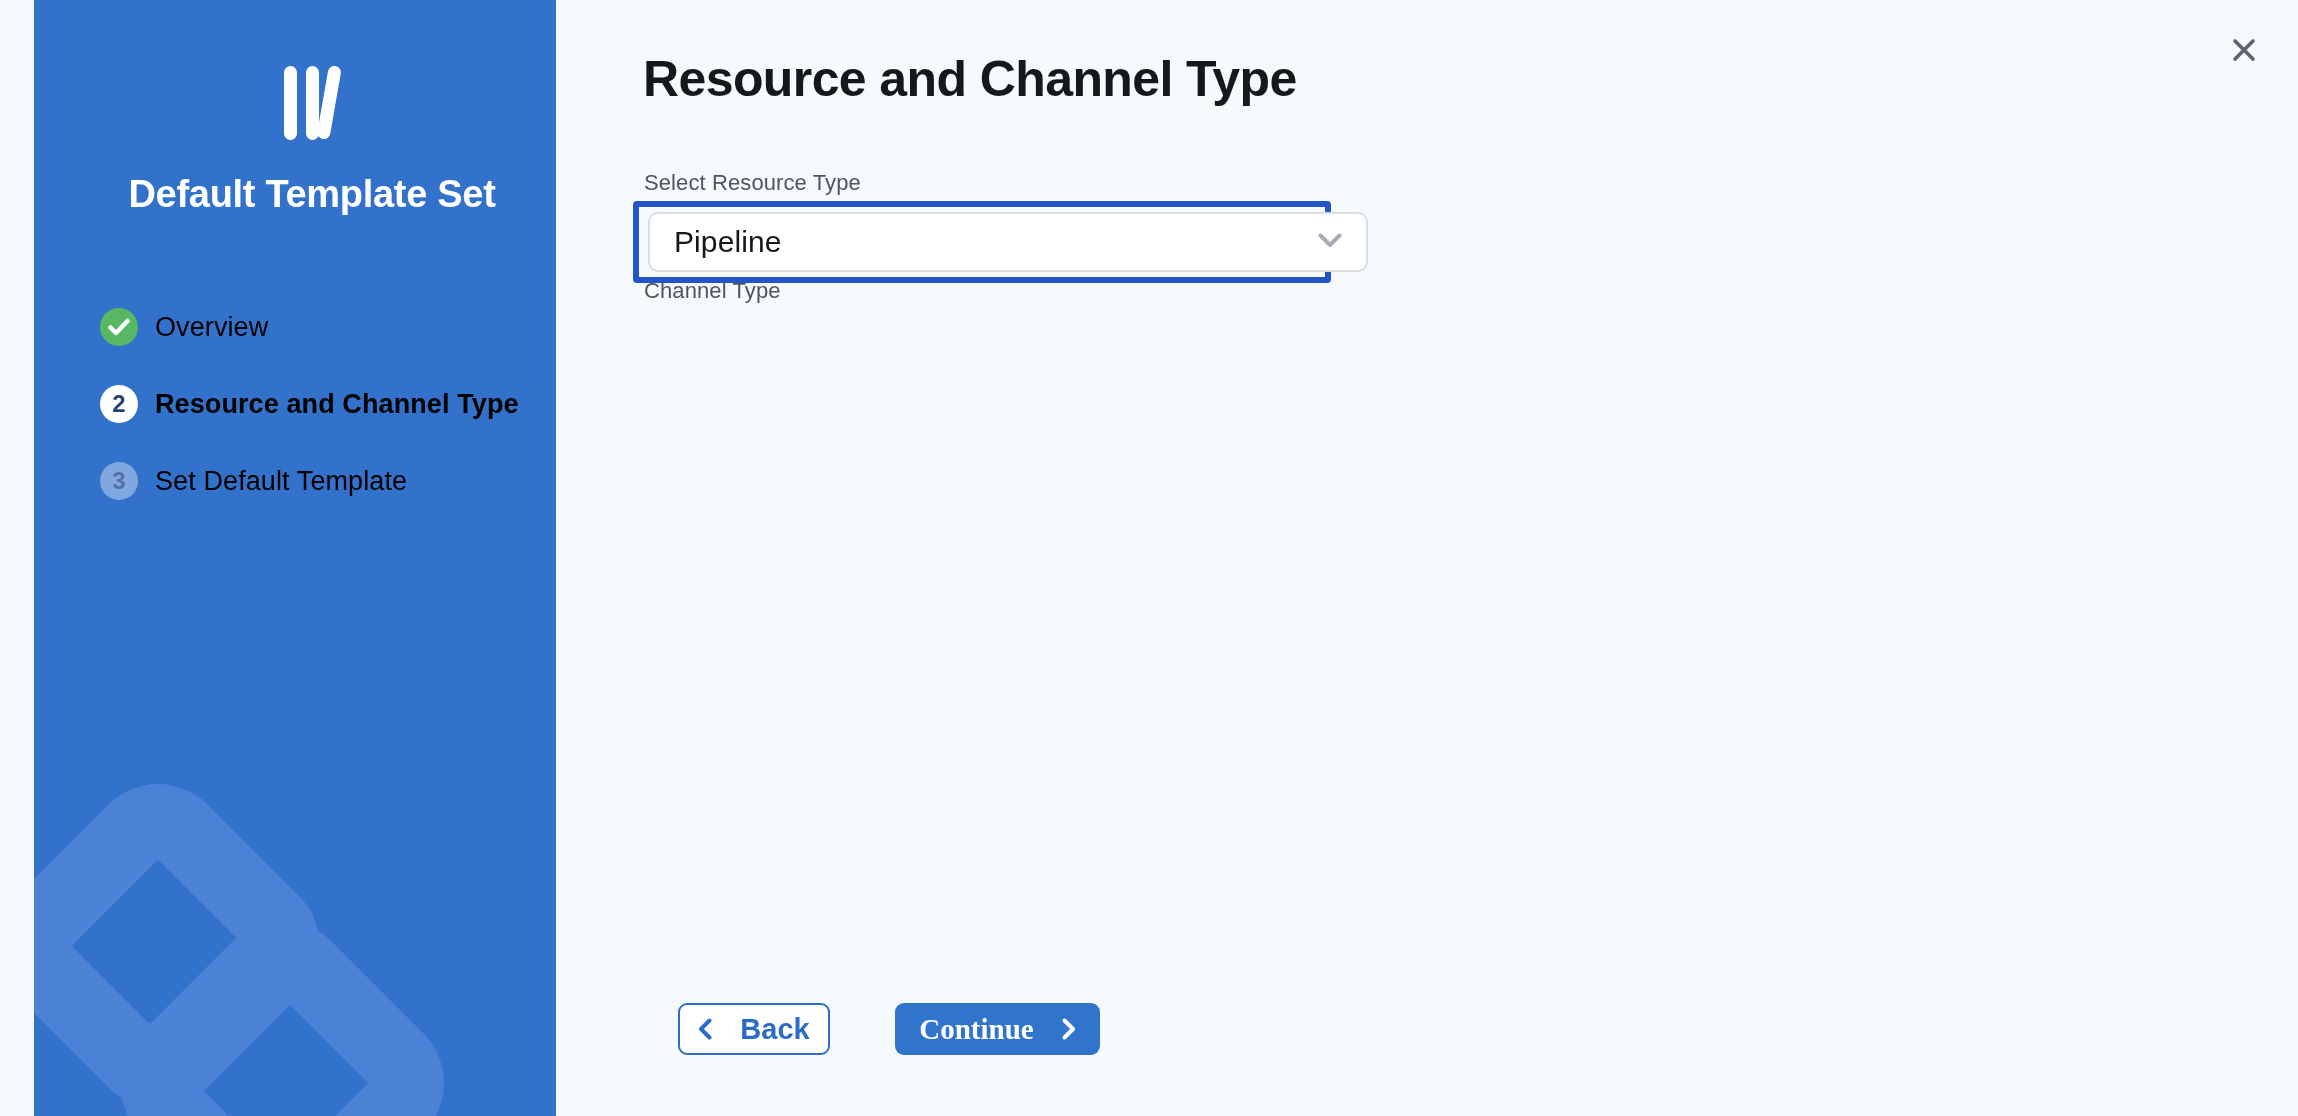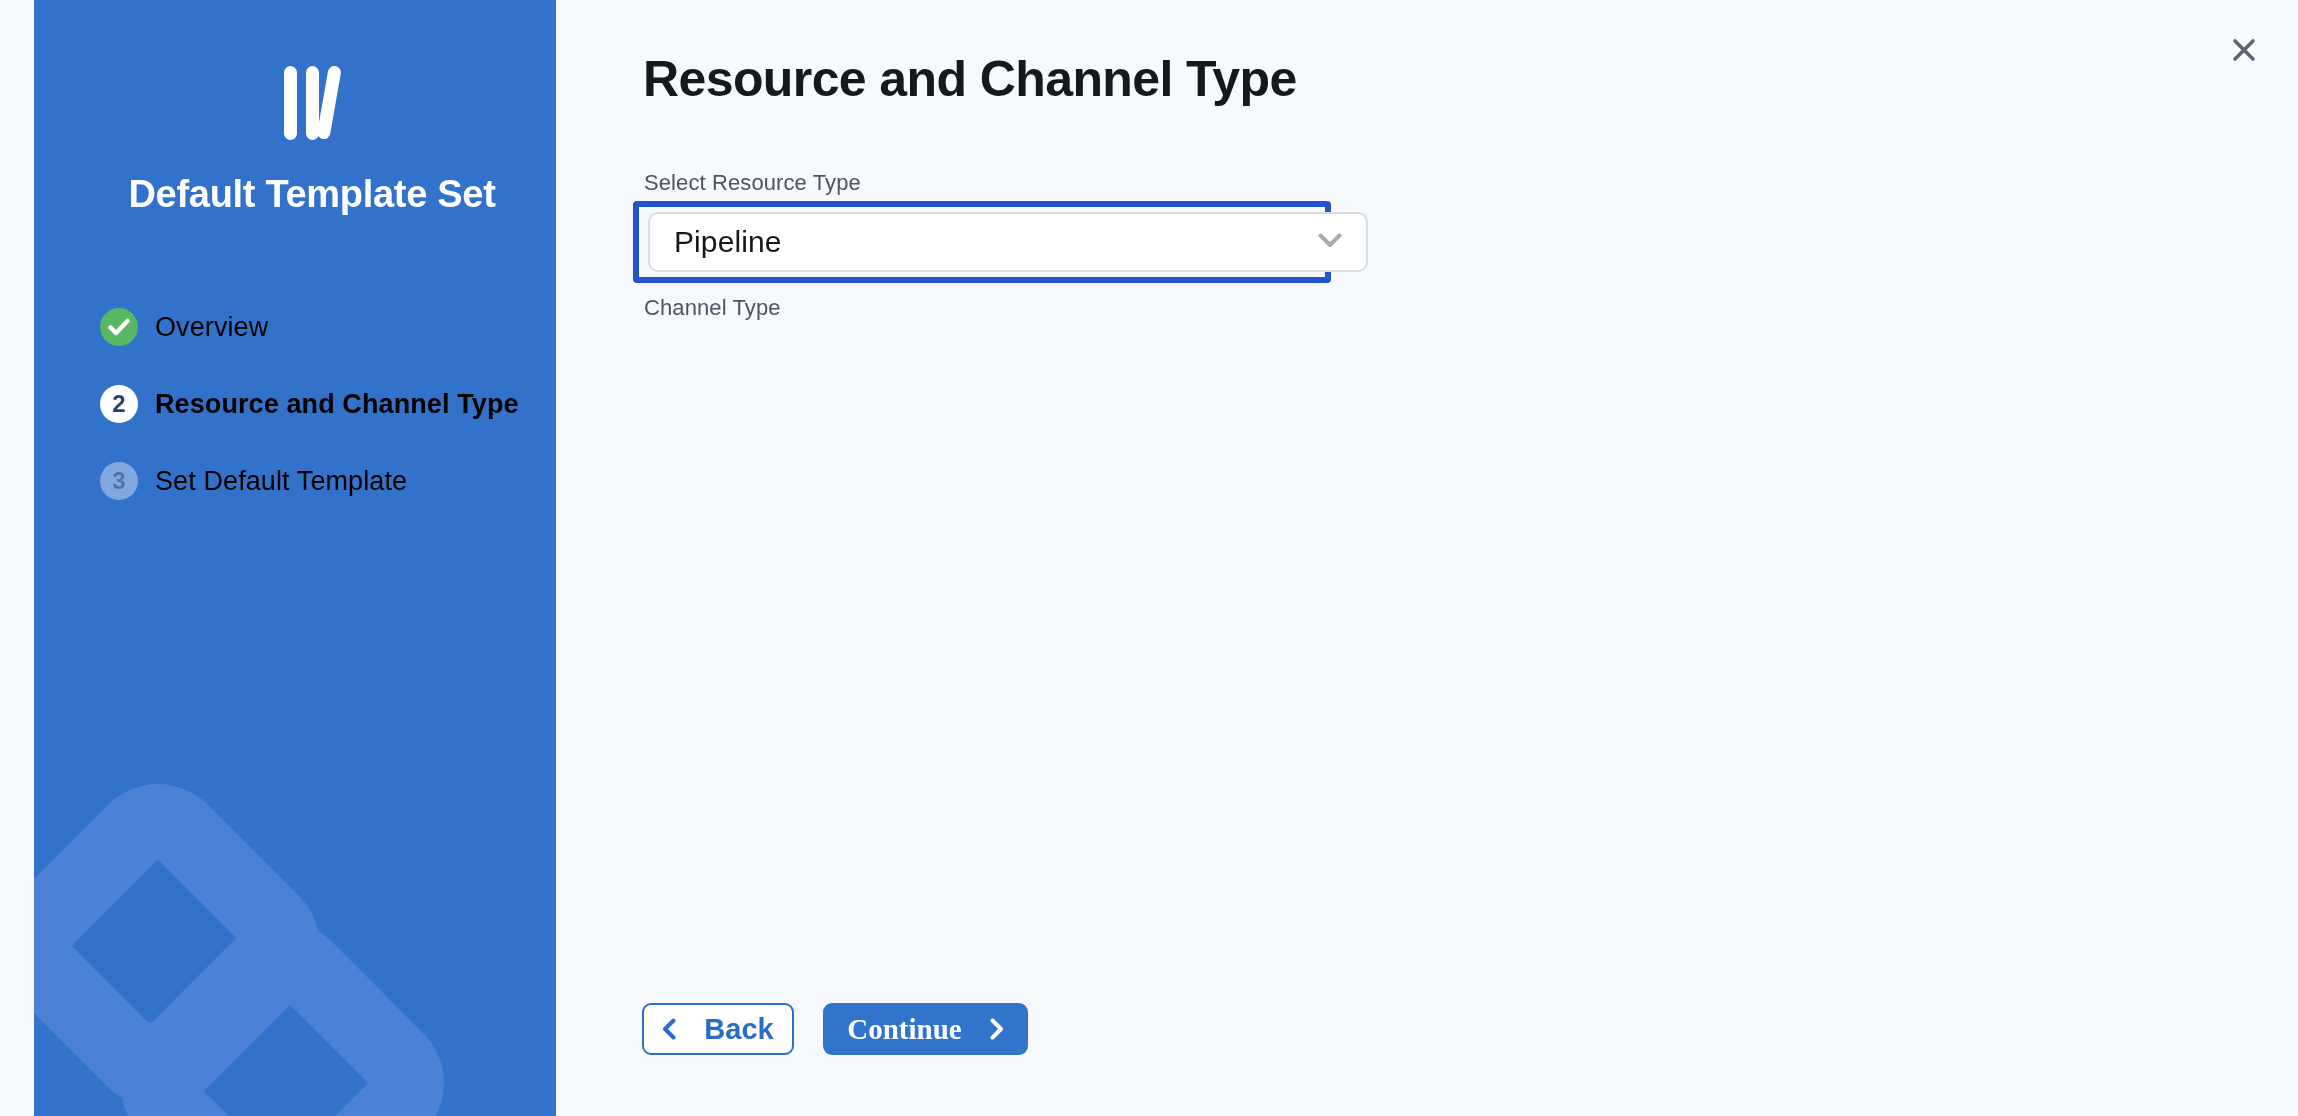--- a/index.html
+++ b/index.html
@@ -120,21 +120,21 @@
     letter-spacing: -0.6px;
   }
   .field-label {
     position: absolute;
     left: 88px;
     font-size: 22px;
     color: #4b5563;
     letter-spacing: 0.1px;
   }
   .label-1 { top: 170px; }
-  .label-2 { top: 295px; }
+  .label-2 { top: 278px; }
 
   .highlight {
     position: absolute;
     left: 77px; top: 201px;
     width: 698px; height: 82px;
     border: 6px solid #2355c8;
     border-radius: 4px;
     padding: 5px 9px;
   }
   .select {
@@ -169,20 +169,21 @@
     display: flex;
     align-items: center;
     justify-content: center;
     gap: 28px;
     height: 52px;
     border-radius: 9px;
     font-family: "Liberation Sans", sans-serif;
     font-size: 29px;
     font-weight: 700;
     cursor: pointer;
+    margin-left: 36px;
   }
   .btn-back {
     width: 152px;
     background: #ffffff;
     border: 2px solid #2e6fc6;
     color: #2b6cc8;
   }
   .btn-continue {
     width: 205px;
     background: #3174cc;

